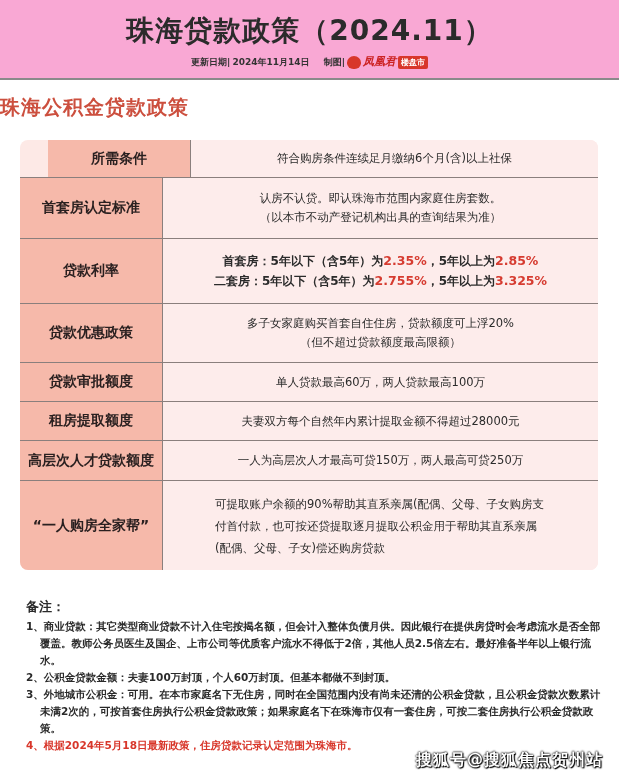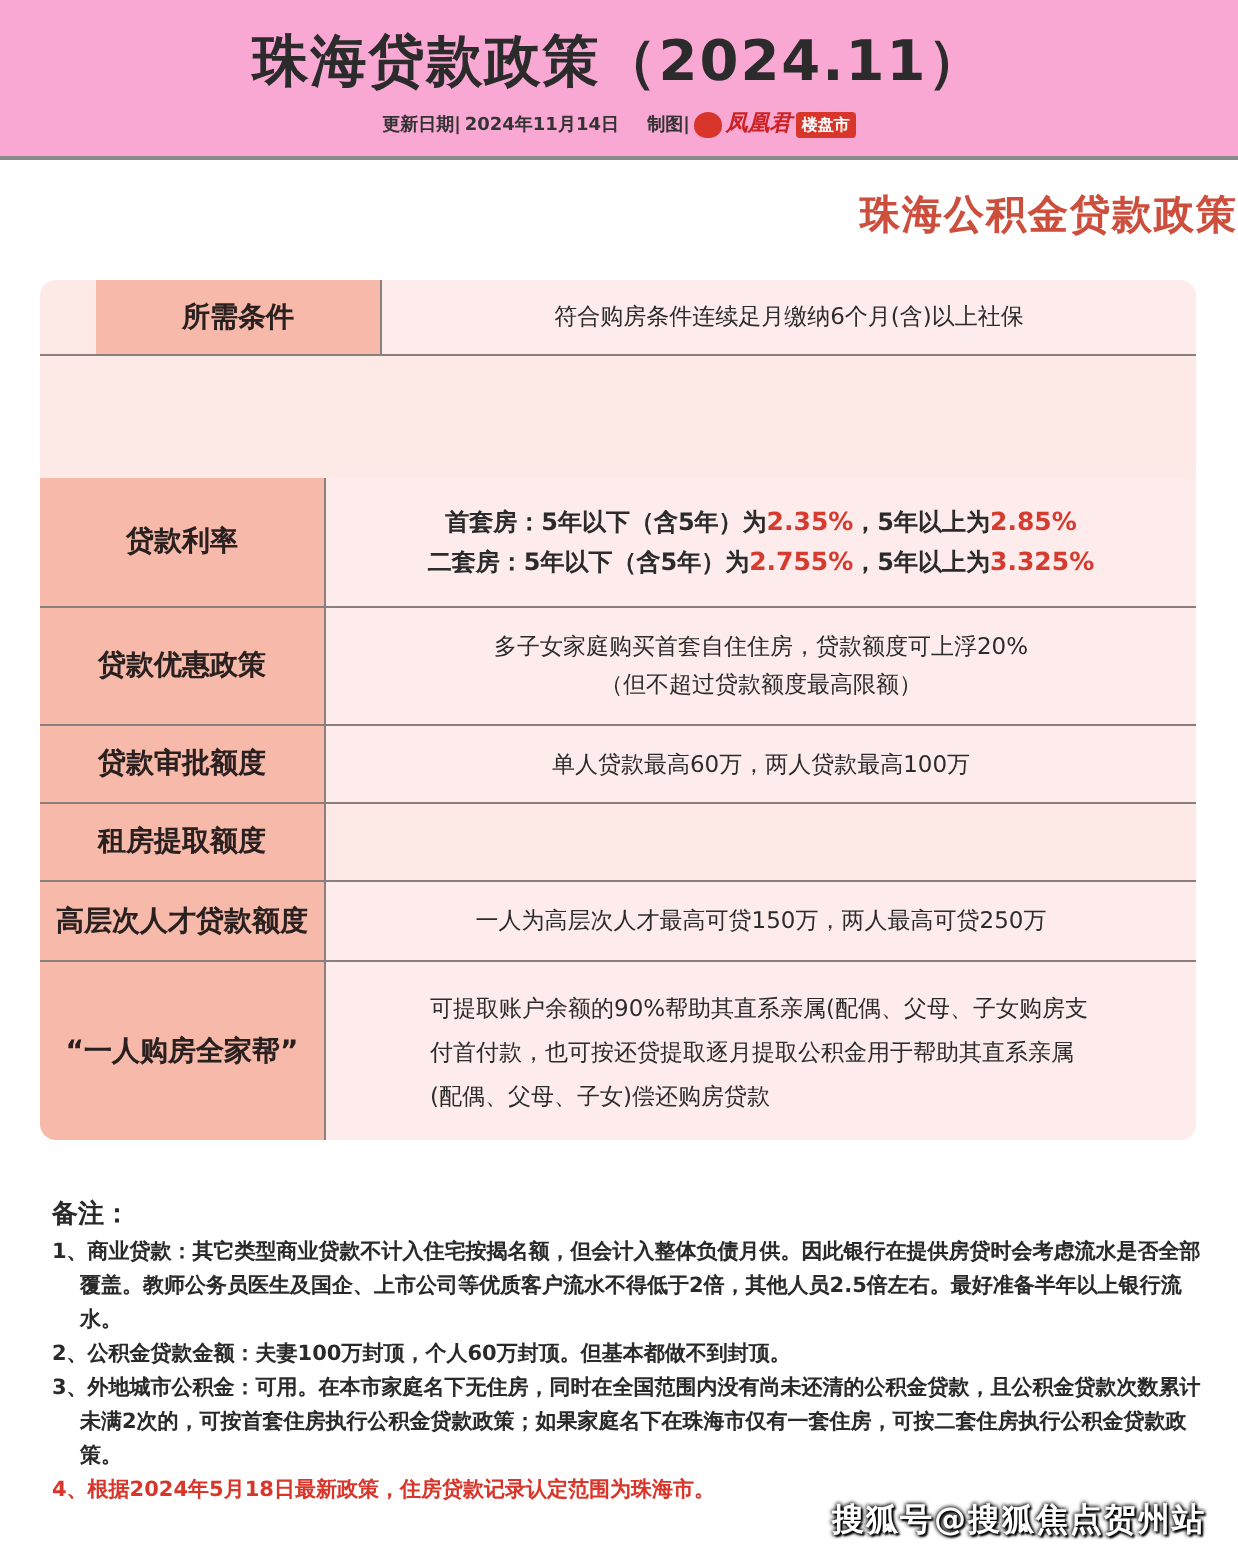--- a/index.html
+++ b/index.html
@@ -25,21 +25,21 @@
     border-radius:50% 50% 45% 45%; vertical-align:middle; margin-left:2px;
   }
   .logo-text { color:#c22; font-style:italic; font-weight:bold; font-size:11px; }
   .logo-badge {
     display:inline-block; background:#d8362a; color:#fff; font-size:8px;
     padding:1px 3px; border-radius:2px; vertical-align:middle;
   }
   .header-rule { position:absolute; top:78px; left:0; width:619px; height:2px; background:#8a8a8a; }
 
   .subtitle {
-    position:absolute; top:94px; left:0; width:619px; text-align:right;
+    position:absolute; top:94px; left:0; width:619px; text-align:left;
     font-size:20px; font-weight:bold; color:#cc4f3e; letter-spacing:1px;
   }
 
   .table {
     position:absolute; left:20px; top:140px; width:578px; height:430px;
     border-radius:8px; overflow:hidden; background:#fde9e6;
   }
   .row { position:absolute; left:0; width:578px; display:flex; border-bottom:1px solid #8a7f7d; box-sizing:border-box; }
   .row.last { border-bottom:none; }
   .label {
@@ -79,20 +79,27 @@
 
 <div class="subtitle">珠海公积金贷款政策</div>
 
 <div class="table">
   <div class="row" style="top:0;height:38px;padding-left:28px;">
     <div class="label">所需条件</div>
     <div class="value">
       <div>符合购房条件连续足月缴纳6个月(含)以上社保</div>
     </div>
   </div>
+  <div class="row" style="top:38px;height:61px;">
+    <div class="label">首套房认定标准</div>
+    <div class="value">
+      <div>认房不认贷。即认珠海市范围内家庭住房套数。</div>
+      <div>（以本市不动产登记机构出具的查询结果为准）</div>
+    </div>
+  </div>
   <div class="row" style="top:99px;height:65px;">
     <div class="label">贷款利率</div>
     <div class="value">
       <div class="rate-line"><span>首套房：5年以下（含5年）为</span><span class="hl">2.35%</span><span>，5年以上为</span><span class="hl">2.85%</span></div>
       <div class="rate-line"><span>二套房：5年以下（含5年）为</span><span class="hl">2.755%</span><span>，5年以上为</span><span class="hl">3.325%</span></div>
     </div>
   </div>
   <div class="row" style="top:164px;height:59px;">
     <div class="label">贷款优惠政策</div>
     <div class="value">
@@ -101,20 +108,23 @@
     </div>
   </div>
   <div class="row" style="top:223px;height:39px;">
     <div class="label">贷款审批额度</div>
     <div class="value">
       <div>单人贷款最高60万，两人贷款最高100万</div>
     </div>
   </div>
   <div class="row" style="top:262px;height:39px;">
     <div class="label">租房提取额度</div>
+    <div class="value">
+      <div>夫妻双方每个自然年内累计提取金额不得超过28000元</div>
+    </div>
   </div>
   <div class="row" style="top:301px;height:40px;">
     <div class="label">高层次人才贷款额度</div>
     <div class="value">
       <div>一人为高层次人才最高可贷150万，两人最高可贷250万</div>
     </div>
   </div>
   <div class="row last" style="top:341px;height:89px;">
     <div class="label">“一人购房全家帮”</div>
     <div class="value left">

